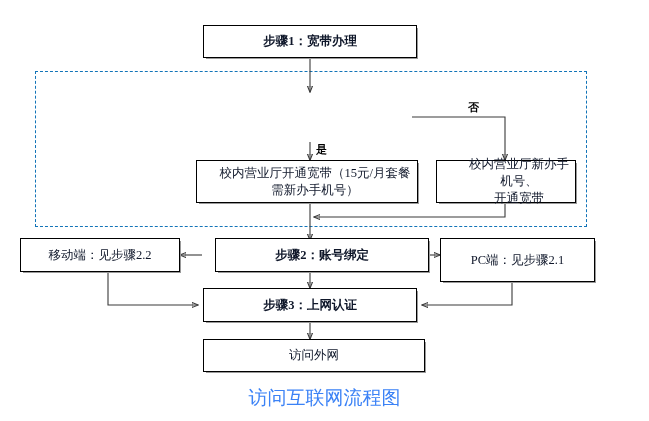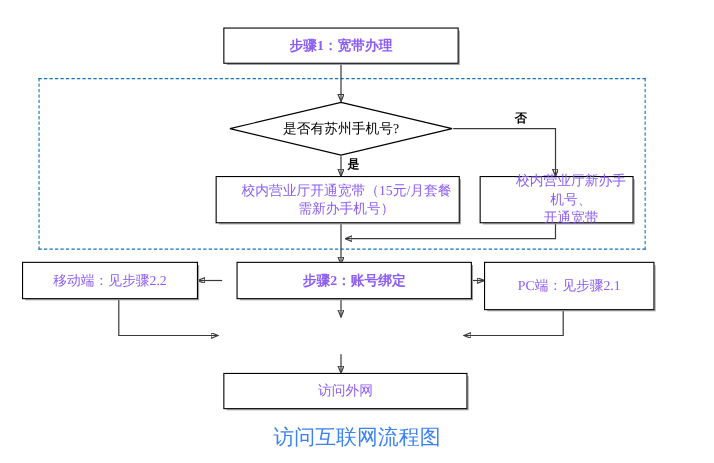--- a/index.html
+++ b/index.html
@@ -23,21 +23,21 @@
     position: absolute;
     box-sizing: border-box;
     background: #ffffff;
     border: 1px solid #000000;
     display: flex;
     align-items: center;
     justify-content: center;
     text-align: center;
     line-height: 1.35;
     font-size: 12.5px;
-    color: #8b5cf6;
+    color: #0f172a;
     
     box-shadow: 2px 2px 0 -1px #9a9a9a;
   }
   .node .txt {
     display: block;
     padding: 0 6px;
     white-space: pre-line;
   }
   .node.bold {
     font-weight: bold;
@@ -134,26 +134,20 @@
 
     <path d="M512,272 L512,305 L422,305" marker-end="url(#arrow)"></path>
 
     <line x1="310" y1="322" x2="310" y2="339" marker-end="url(#arrow)"></line>
   </svg>
 
   <div class="node bold" style="left:203px; top:25px; width:214px; height:33px;">
     <span class="txt">步骤1：宽带办理</span>
   </div>
 
-  <div class="diamond-wrap" style="left:208px; top:92px; width:204px; height:50px;">
-    <svg width="204" height="50" viewBox="0 0 204 50">
-      <polygon points="102,1 203,25 102,49 1,25" fill="#ffffff" stroke="#000000" stroke-width="1.1"></polygon>
-    </svg>
-    <span class="diamond-label">是否有苏州手机号?</span>
-  </div>
 
   <span class="edge-label" style="left:316px; top:142px;">是</span>
   <span class="edge-label" style="left:468px; top:100px;">否</span>
 
   <div class="node" style="left:196px; top:160px; width:222px; height:43px;padding-left:16px;">
     <span class="txt">校内营业厅开通宽带（15元/月套餐
 需新办手机号）</span>
   </div>
 
   <div class="node" style="left:436px; top:160px; width:140px; height:43px;padding-left:26px;">
@@ -166,20 +160,23 @@
   </div>
 
   <div class="node bold" style="left:203px; top:238px; width:214px; height:34px;margin-left:12px;">
     <span class="txt">步骤2：账号绑定</span>
   </div>
 
   <div class="node" style="left:440px; top:238px; width:155px; height:44px;">
     <span class="txt">PC端：见步骤2.1</span>
   </div>
 
+  <div class="node bold" style="left:203px; top:288px; width:214px; height:34px;">
+    <span class="txt">步骤3：上网认证</span>
+  </div>
 
   <div class="node" style="left:203px; top:339px; width:222px; height:33px;justify-content:center;">
     <span class="txt">访问外网</span>
   </div>
 
   <div class="caption" style="top:385px;">访问互联网流程图</div>
 
 </div>
 
 </body></html>

